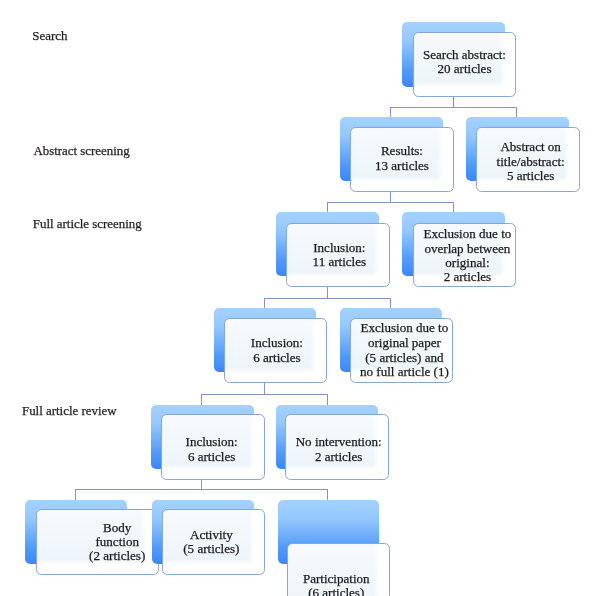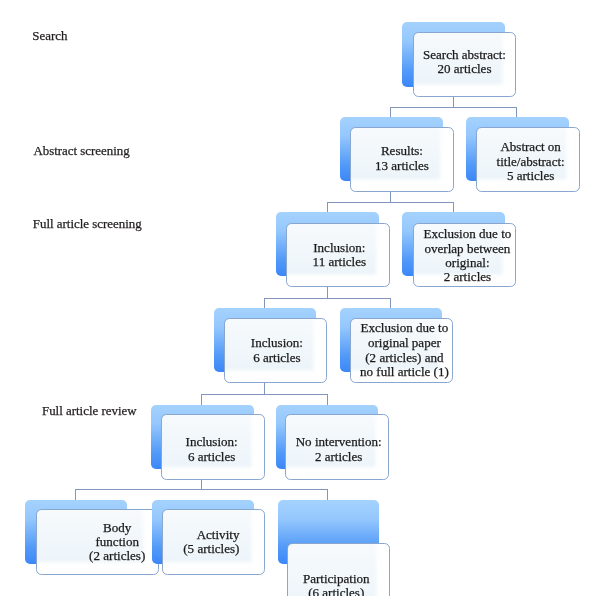--- a/index.html
+++ b/index.html
@@ -25,21 +25,21 @@
   .conn.h{height:1px;}
   .conn.v{width:1px;}
 </style>
 </head>
 <body>
 
 <div id="diagram">
   <div class="stage-label" style="left: 32.3px; top: 29.8px;">Search</div>
   <div class="stage-label" style="left: 33.4px; top: 145px;">Abstract screening</div>
   <div class="stage-label" style="left: 32.8px; top: 218.2px; text-align: right;">Full article screening</div>
-  <div class="stage-label" style="left: 42px; top: 405px;">Full article review</div>
+  <div class="stage-label" style="left: 22px; top: 405px;">Full article review</div>
   <div class="conn v" style="left: 452.8px; top: 97px; height: 10.3px;"></div>
   <div class="conn h" style="left: 390.2px; top: 107.3px; width: 126.2px;"></div>
   <div class="conn v" style="left: 390.2px; top: 107.3px; height: 10.3px;"></div>
   <div class="conn v" style="left: 515.9px; top: 107.3px; height: 10.3px;"></div>
   <div class="conn v" style="left: 390.2px; top: 192px; height: 10.4px;"></div>
   <div class="conn h" style="left: 327.4px; top: 202.4px; width: 126.1px;"></div>
   <div class="conn v" style="left: 327.4px; top: 202.4px; height: 10.4px;"></div>
   <div class="conn v" style="left: 453px; top: 202.4px; height: 10.4px;"></div>
   <div class="conn v" style="left: 327.4px; top: 287px; height: 11.2px;"></div>
   <div class="conn h" style="left: 264.4px; top: 298.2px; width: 126.3px;"></div>
@@ -109,21 +109,21 @@
           <div>6 articles</div>
         </div>
     </div>
   </div>
   <div class="node">
     <div class="shadow" style="left: 339.6px; top: 308.4px; width: 102.4px; height: 63.8px;"></div>
     <div class="card" style="left: 350px; top: 318.1px; width: 102.8px; height: 65.1px;">
       <div class="txt" style="transform: translate(3px, 0.4px); line-height: 14.7px;">
           <div>Exclusion due to</div>
           <div>original paper</div>
-          <div>(2 articles) and</div>
+          <div>(5 articles) and</div>
           <div>no full article (1)</div>
         </div>
     </div>
   </div>
   <div class="node">
     <div class="shadow" style="left: 150.8px; top: 404.5px; width: 103.1px; height: 64px;"></div>
     <div class="card" style="left: 161px; top: 414px; width: 103.7px; height: 65.5px;">
       <div class="txt" style="transform: translate(-1.2px, 3.2px);">
           <div>Inclusion:</div>
           <div>6 articles</div>
@@ -144,21 +144,21 @@
     <div class="card" style="left: 35.5px; top: 509.3px; width: 123px; height: 65.7px; padding-left: 48px;">
       <div class="txt" style="transform: translate(-3.8px, 0.3px);">
           <div>Body function</div>
           <div>(2 articles)</div>
         </div>
     </div>
   </div>
   <div class="node">
     <div class="shadow" style="left: 151.7px; top: 499.5px; width: 102.2px; height: 64.5px;"></div>
     <div class="card" style="left: 162px; top: 509.3px; width: 102.7px; height: 65.7px;">
-      <div class="txt" style="transform: translate(-2px, 0.1px); text-align: right;">
+      <div class="txt" style="transform: translate(-2px, 0.1px);">
           <div>Activity</div>
           <div>(5 articles)</div>
         </div>
     </div>
   </div>
   <div class="node">
     <div class="shadow" style="left: 277.5px; top: 499.5px; width: 101.5px; height: 64.5px;"></div>
     <div class="card" style="left: 287.1px; top: 509.3px; width: 102.7px; height: 85px; margin-top: 34px;">
       <div class="txt" style="transform: translate(-2.2px, 0.2px);">
           <div>Participation</div>

